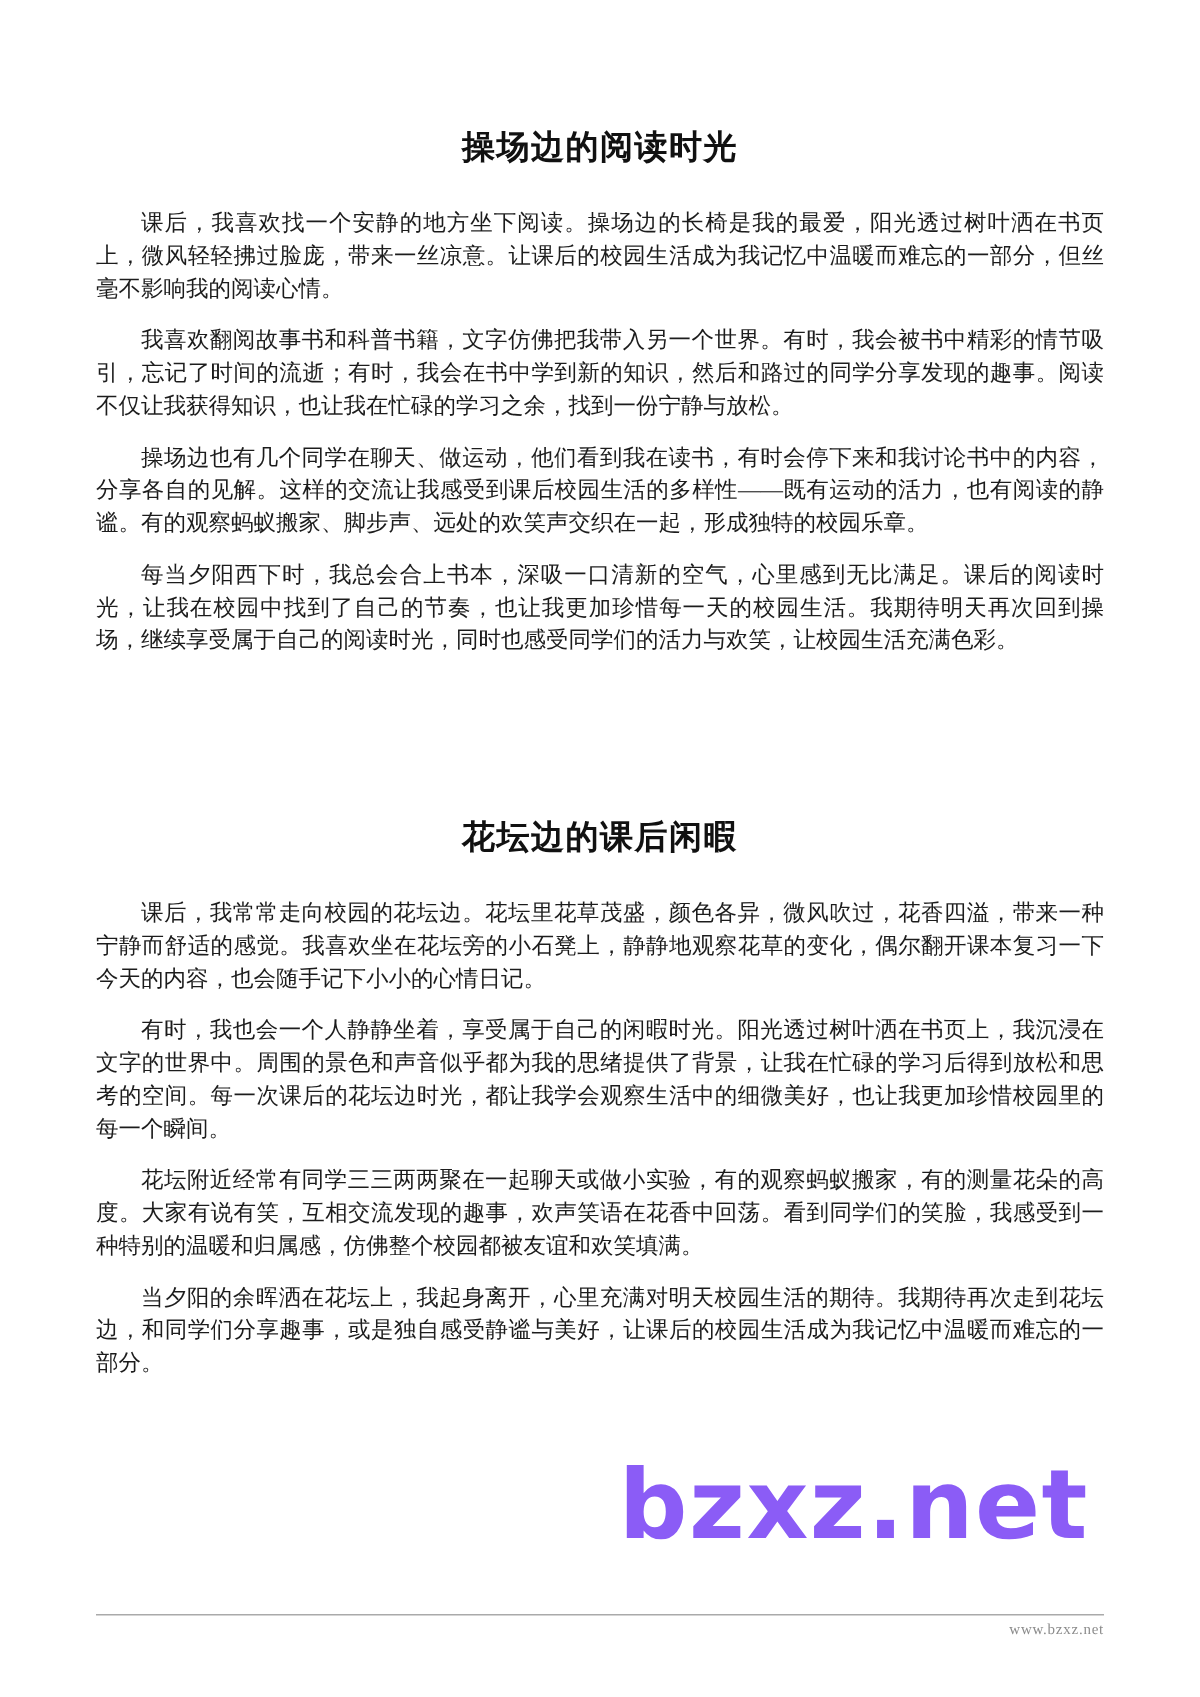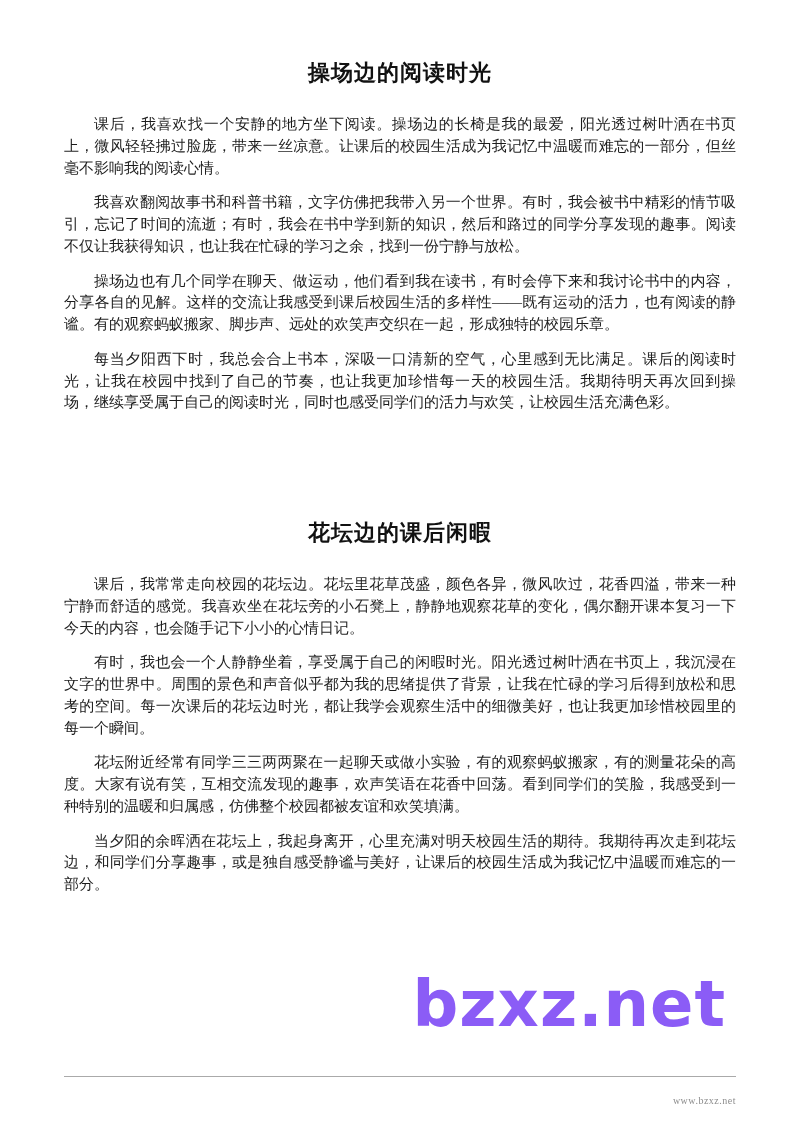--- a/index.html
+++ b/index.html
@@ -10,21 +10,21 @@
   .page {
     position: relative;
     width: 800px;
     height: 1131px;
     background: #ffffff;
     overflow: hidden;
     font-family: "Liberation Serif", "DejaVu Serif", serif;
     color: #1c1c1c;
   }
   .content {
-    padding: 58px 64px 0 64px;
+    padding: 83px 64px 0 64px;
   }
   .essay-title {
     margin: 0 0 26px 0;
     text-align: center;
     font-size: 22px;
     font-weight: bold;
     letter-spacing: 1px;
     color: #111111;
   }
   .essay p {
@@ -56,21 +56,21 @@
     left: 64px;
     right: 64px;
     top: 1076px;
   }
   .footer-rule {
     border: none;
     border-top: 1px solid #aaaaaa;
     margin: 0;
   }
   .footer-url {
-    margin-top: 18px;
+    margin-top: 4px;
     text-align: right;
     font-size: 10px;
     color: #8c8c8c;
     letter-spacing: 0.5px;
     font-family: "Liberation Serif", "DejaVu Serif", serif;
   }
 </style>
 </head>
 <body>
 

